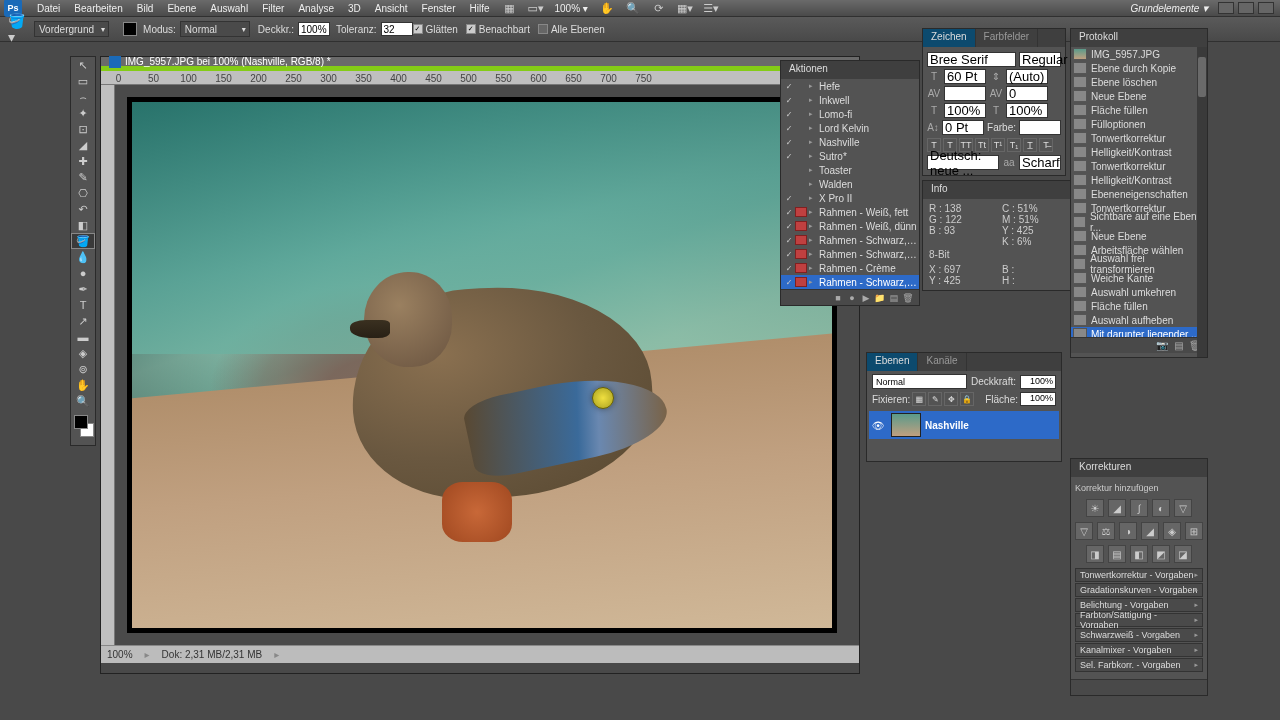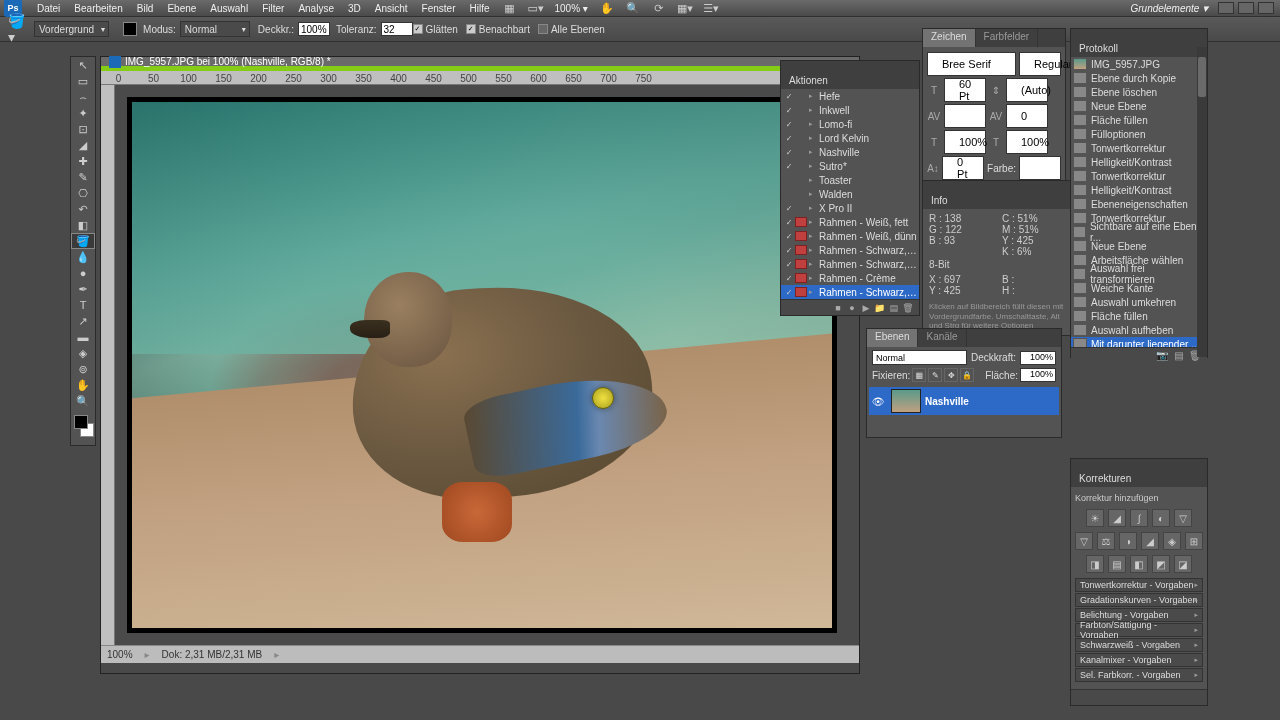--- a/index.html
+++ b/index.html
@@ -40,56 +40,56 @@
 .canvas .duck-body{position:absolute;left:220px;top:185px;width:300px;height:210px;background:radial-gradient(ellipse at 30% 30%,#8a7050,#6a5840,#584830);border-radius:40% 55% 50% 40%/55% 50% 45% 45%;transform:rotate(-4deg);}
 .canvas .duck-head{position:absolute;left:232px;top:170px;width:88px;height:95px;background:radial-gradient(circle at 40% 35%,#9a8060,#6a5440);border-radius:50% 48% 45% 50%;}
 .canvas .duck-beak{position:absolute;left:218px;top:218px;width:40px;height:18px;background:linear-gradient(#3a3020,#282015);border-radius:40% 20% 30% 50%;}
 .canvas .duck-wing{position:absolute;left:335px;top:280px;width:200px;height:80px;background:linear-gradient(100deg,#5a4830,#3a6a9a 55%,#6a88b0 65%,#7a6040);border-radius:20% 60% 40% 20%;transform:rotate(-12deg);}
 .canvas .duck-legs{position:absolute;left:310px;top:380px;width:70px;height:60px;background:radial-gradient(circle,#c86838,#a04820);border-radius:30%;}
 .canvas .cursor{position:absolute;left:460px;top:285px;width:22px;height:22px;border-radius:50%;background:radial-gradient(circle,#f0e040,#a8a020);border:1px solid #686000;box-shadow:0 0 6px rgba(0,0,0,0.4);}
 .doc .status{height:18px;background:#bcbcbc;color:#333;padding:1px 6px;display:flex;align-items:center;font-size:10px;border-top:1px solid #888;}
 .doc .status .sep{margin:0 12px;color:#888;}
 .panel{position:absolute;background:#535353;border:1px solid #2a2a2a;color:#ddd;}
 .panel .tabs{height:18px;background:#3f3f3f;display:flex;font-size:10px;}
-.panel .ptab{padding:2px 8px;background:#737373;border-right:1px solid #333;}
+.panel .ptab{padding:2px 8px;background:#0c4a6e;border-right:1px solid #333;}
 .panel .ptab.inactive{background:#3f3f3f;color:#999;}
-.panel .hdr{height:18px;background:#3f3f3f;padding:14px 8px;font-size:10px;}
+.panel .hdr{height:18px;background:#3f3f3f;padding:2px 8px;font-size:10px;}
 .aktionen{left:780px;top:60px;width:140px;}
 .aktionen .list{max-height:220px;}
 .aktionen .row{height:14px;display:flex;align-items:center;padding:0 2px;font-size:9px;}
 .aktionen .row .chk{width:12px;text-align:center;color:#ccc;font-size:8px;}
 .aktionen .row .mk{width:12px;height:10px;margin-right:2px;}
 .aktionen .row .mk.red{background:#c04040;border:1px solid #802020;}
 .aktionen .row .arr{width:10px;color:#999;font-size:7px;}
 .aktionen .row .nm{flex:1;overflow:hidden;white-space:nowrap;text-overflow:ellipsis;}
 .aktionen .row.sel{background:#2d6ac8;color:#fff;}
 .aktionen .footer{height:16px;background:#494949;border-top:1px solid #333;display:flex;justify-content:flex-end;padding:0 4px;align-items:center;}
 .aktionen .footer span{width:14px;text-align:center;font-size:9px;color:#aaa;}
 .zeichen{left:922px;top:28px;width:144px;}
 .zeichen .body{padding:3px 4px;font-size:9px;}
 .zeichen .r{display:flex;align-items:center;margin:2px 0;gap:3px;}
-.zeichen .fld{background:#fff;color:#000;border:1px solid #333;height:24px;padding:0 14px;display:flex;align-items:center;flex:1;font-size:11px;}
+.zeichen .fld{background:#fff;color:#000;border:1px solid #333;height:15px;padding:0 2px;display:flex;align-items:center;flex:1;font-size:13px;}
 .zeichen .fld.small{width:42px;flex:none;}
 .zeichen .ico{width:14px;text-align:center;color:#aaa;font-size:10px;}
 .zeichen .tbtns{display:flex;gap:2px;margin-top:3px;}
 .zeichen .tbtns span{width:14px;height:14px;border:1px solid #666;display:flex;align-items:center;justify-content:center;font-size:9px;}
 .info{left:922px;top:180px;width:160px;}
 .info .body{padding:4px 6px;font-size:9px;color:#ccc;}
 .info .g{display:flex;}
 .info .col{flex:1;}
 .info .hint{font-size:8px;color:#999;margin-top:6px;line-height:1.2;}
 .protokoll{left:1070px;top:28px;width:138px;height:330px;}
 .protokoll .list{height:290px;overflow:hidden;}
 .protokoll .hrow{height:14px;display:flex;align-items:center;padding:0 2px;font-size:9px;}
 .protokoll .hrow .th{width:14px;height:12px;background:#888;margin-right:4px;border:1px solid #555;}
 .protokoll .hrow .th.img{background:linear-gradient(#5a9a8a,#c0a080);}
 .protokoll .hrow.sel{background:#2d6ac8;color:#fff;}
 .protokoll .footer{height:16px;background:#494949;border-top:1px solid #333;display:flex;justify-content:flex-end;padding:0 4px;align-items:center;}
 .protokoll .footer span{width:16px;text-align:center;font-size:10px;color:#aaa;}
-.ebenen{left:866px;top:328px;width:196px;height:110px;}
+.ebenen{left:866px;top:352px;width:196px;height:110px;}
 .ebenen .ctrl{padding:3px 5px;font-size:9px;display:flex;flex-direction:column;gap:3px;}
 .ebenen .r{display:flex;align-items:center;gap:4px;}
 .ebenen .dd{background:#fff;color:#000;border:1px solid #333;padding:1px 3px;flex:1;height:15px;font-size:9px;display:flex;align-items:center;}
 .ebenen .pct{background:#fff;color:#000;border:1px solid #333;width:36px;padding:0 2px;height:14px;text-align:right;font-size:9px;}
 .ebenen .lockrow{display:flex;align-items:center;gap:2px;}
 .ebenen .lockrow .li{width:14px;height:14px;border:1px solid #666;display:flex;align-items:center;justify-content:center;font-size:8px;}
 .ebenen .layer{height:28px;background:#2d6ac8;display:flex;align-items:center;margin:2px;}
 .ebenen .layer .eye{width:18px;text-align:center;color:#fff;}
 .ebenen .layer .thumb{width:30px;height:24px;background:linear-gradient(#5a9a8a,#c0a080);border:1px solid #222;margin:0 4px;}
 .ebenen .layer .lname{color:#fff;font-size:10px;font-weight:bold;}
@@ -389,21 +389,20 @@
   <div class="body">
     <div class="g">
       <div class="col">R : <span>138</span><br>G : <span>122</span><br>B : <span>93</span></div>
       <div class="col">C : <span>51%</span><br>M : <span>51%</span><br>Y : <span>425</span><br>K : <span>6%</span></div>
     </div>
     <div style="margin-top:2px">8-Bit</div>
     <div class="g" style="margin-top:4px">
       <div class="col">X : <span>697</span><br>Y : <span>425</span></div>
       <div class="col">B :<br>H :</div>
     </div>
-    <div class="hint">Klicken auf Bildbereich füllt diesen mit Vordergrundfarbe. Umschalttaste, Alt und Strg für weitere Optionen</div>
   </div>
 </div>
 
 <div class="panel protokoll">
   <div class="hdr">Protokoll</div>
   <div class="list" id="protokoll-list">
       <div class="hrow">
         <div class="th img"></div>
         <span>IMG_5957.JPG</span>
       </div>

